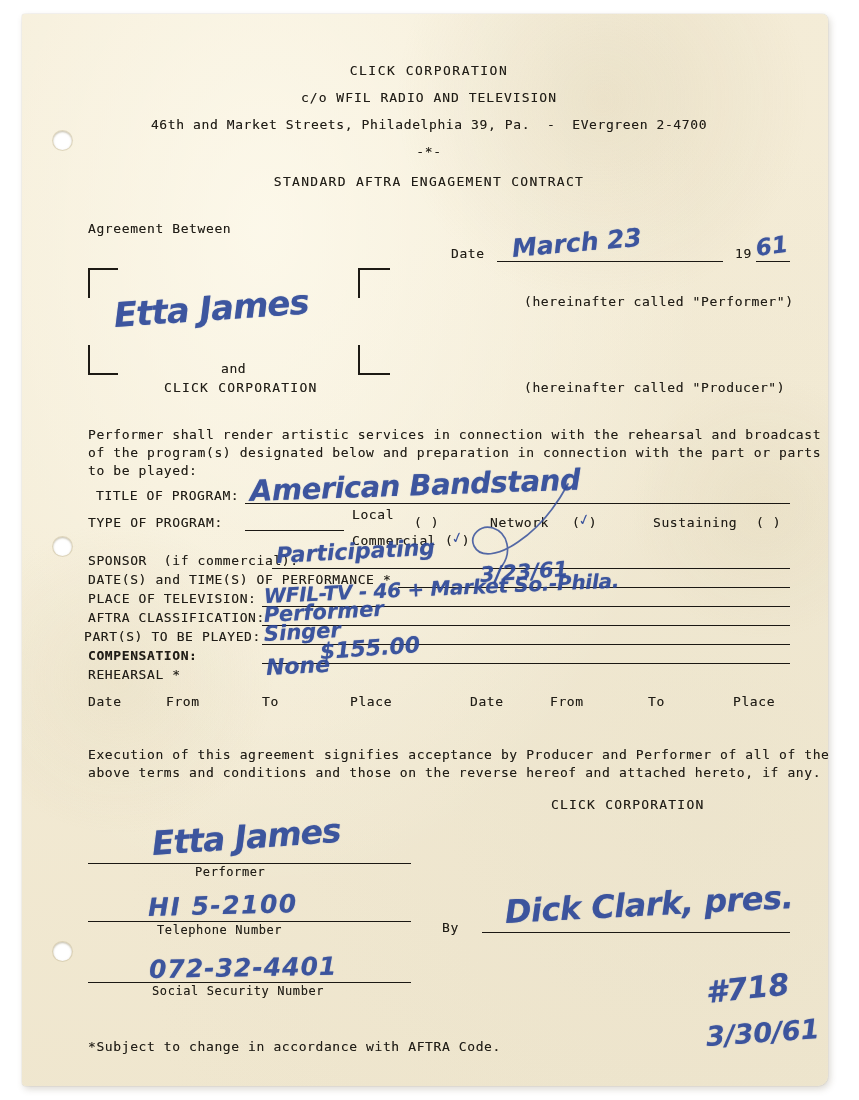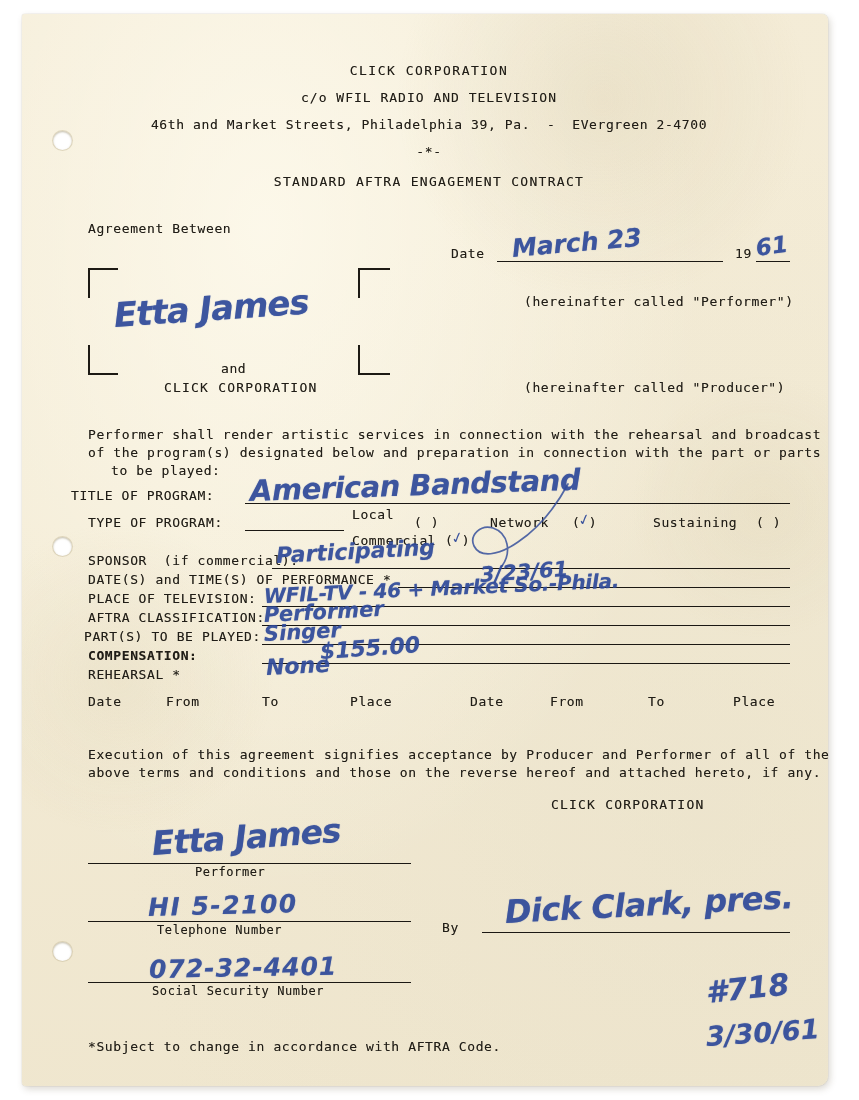--- a/index.html
+++ b/index.html
@@ -148,23 +148,23 @@
 <div class="hw hw-pen" style="left:114px; top:295px; font-size:34px; transform:rotate(-4deg); letter-spacing:-1px;">Etta James</div>
 
 <div class="t" style="left:524px; top:295px;">(hereinafter called "Performer")</div>
 
 <div class="t" style="left:221px; top:362px;">and</div>
 <div class="t" style="left:164px; top:381px; letter-spacing:1.2px;">CLICK CORPORATION</div>
 <div class="t" style="left:524px; top:381px;">(hereinafter called "Producer")</div>
 
 <div class="t" style="left:88px; top:428px;">Performer shall render artistic services in connection with the rehearsal and broadcast</div>
 <div class="t" style="left:88px; top:446px;">of the program(s) designated below and preparation in connection with the part or parts</div>
-<div class="t" style="left:88px; top:464px;margin-left:23px;">to be played:</div>
-
-<div class="t" style="left:71px; top:489px;">TITLE OF PROGRAM:</div>
+<div class="t" style="left:88px; top:464px;">to be played:</div>
+
+<div class="t" style="left:96px; top:489px;">TITLE OF PROGRAM:</div>
 <div class="rule" style="left:245px; top:503px; width:545px;"></div>
 <div class="hw hw-pen" style="left:250px; top:474px; font-size:29px; transform:rotate(-2deg); letter-spacing:-0.5px;">American Bandstand</div>
 
 <div class="t" style="left:88px; top:516px;">TYPE OF PROGRAM:</div>
 <div class="rule" style="left:245px; top:530px; width:99px;"></div>
 
 <div class="t" style="left:352px; top:508px;">Local</div>
 <div class="t" style="left:414px; top:516px;">( )</div>
 
 <div class="t" style="left:490px; top:516px;">Network</div>

